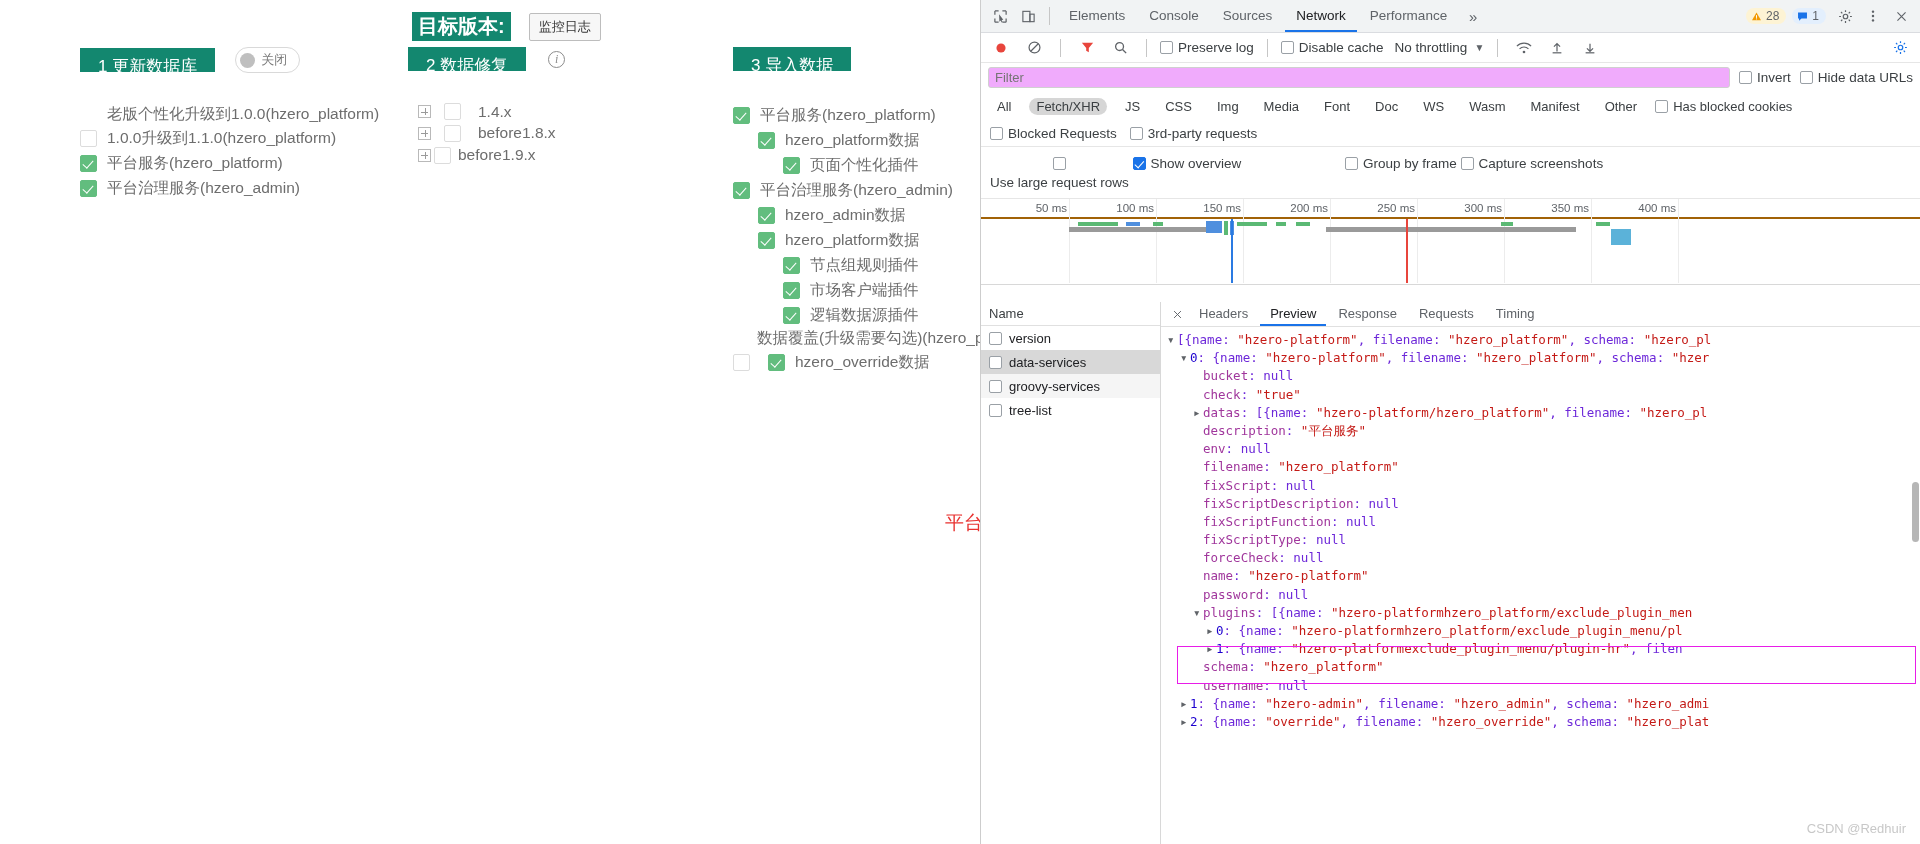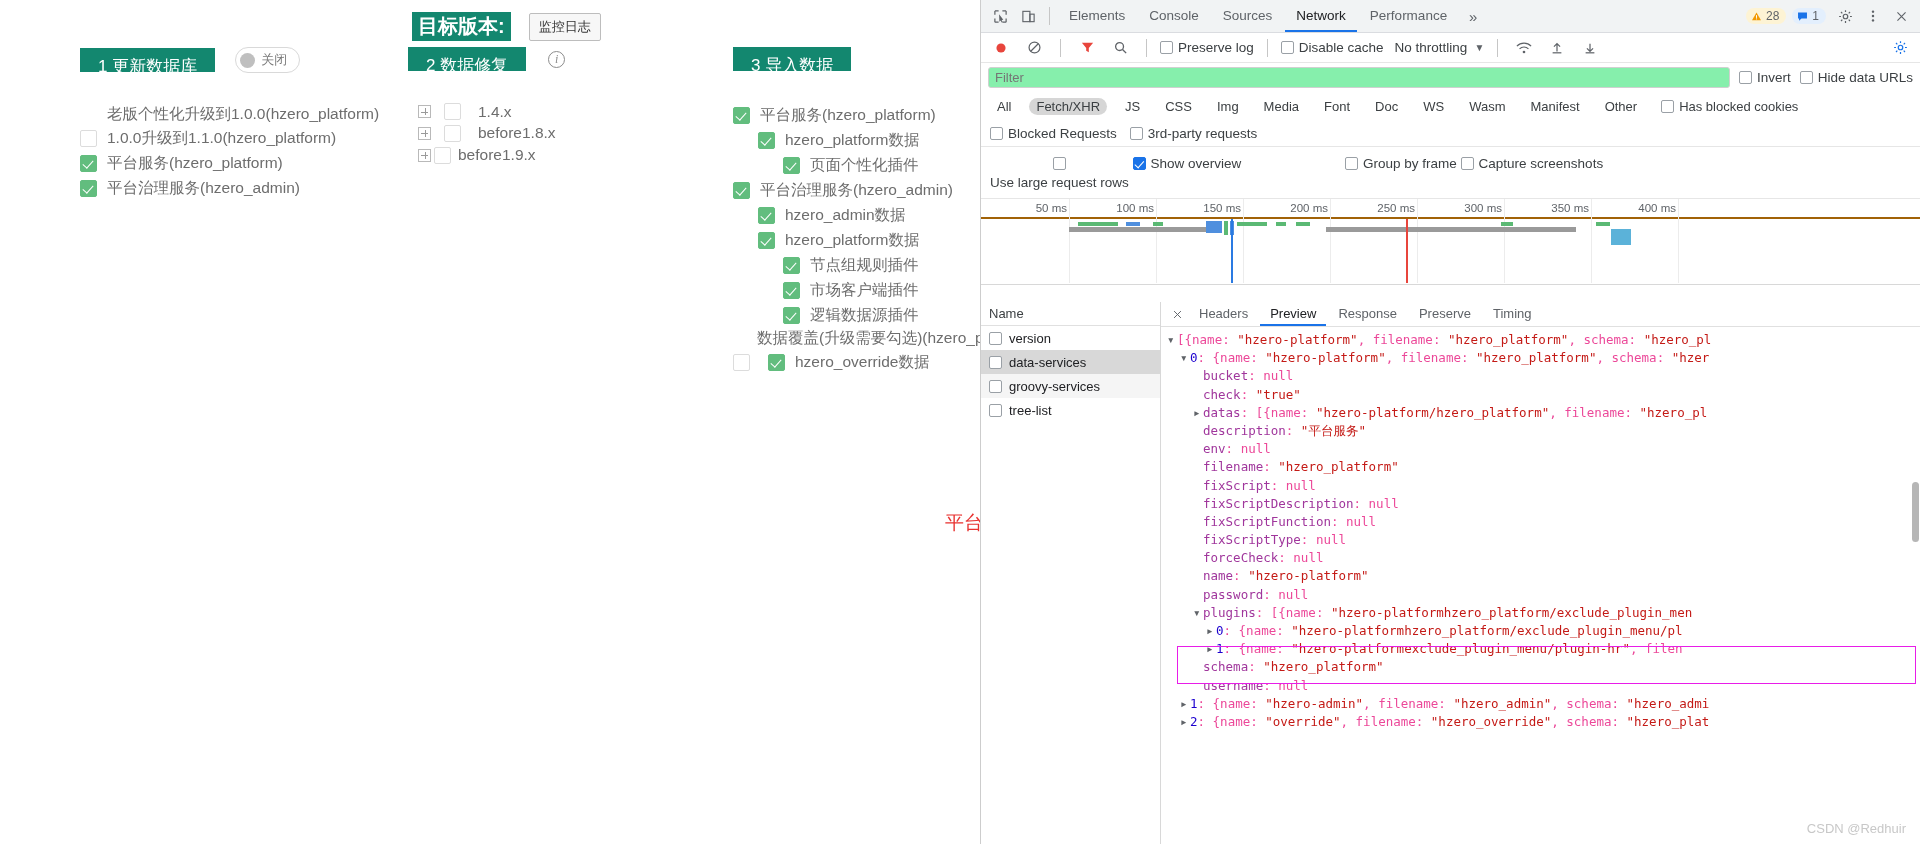--- a/index.html
+++ b/index.html
@@ -86,21 +86,21 @@
 
   .dt-row2 { display:flex; align-items:center; height:30px; padding:0 7px; gap:7px;
              border-bottom:1px solid #e6e6e6; background:#fff; }
   .dt-row3 { display:flex; align-items:center; height:29px; padding:0 7px; gap:9px; background:#fff; }
   .dt-row4 { display:flex; align-items:center; height:28px; padding:0 9px; gap:11px; background:#fff; font-size:13px;}
   .dt-row5 { display:flex; align-items:center; height:27px; padding:0 9px; gap:13px; background:#fff;
              border-bottom:1px solid #e6e6e6; }
   .dt-row6 { display:flex; height:52px; padding:4px 9px 0; background:#fff; border-bottom:1px solid #e6e6e6;}
 
   .flt-input { flex:1; height:21px; border:1px solid #d0d0d0; border-radius:3px; padding:0 6px;
-               font-size:13px; color:#3c4043; outline:none; background:#86efac;
+               font-size:13px; color:#3c4043; outline:none; background:#f0abfc;
                font-family:"Liberation Sans","DejaVu Sans",sans-serif;}
   .chkline { display:inline-flex; align-items:center; gap:5px; white-space:nowrap; cursor:pointer; color:#3c4043;}
   .sqcb { width:13px; height:13px; border:1px solid #9aa0a6; border-radius:2px; background:#fff; display:inline-block; flex:0 0 auto;}
   .sqcb.on { background:#1a73e8; border-color:#1a73e8; position:relative; }
   .sqcb.on:after { content:""; position:absolute; left:3.5px; top:1px; width:4px; height:7.5px;
                    border:solid #fff; border-width:0 1.6px 1.6px 0; transform:rotate(42deg); }
 
   .ftype { padding:1px 7px; border-radius:9px; cursor:pointer; white-space:nowrap; color:#3c4043; }
   .ftype.sel { background:#d6d6d6; }
 
@@ -122,21 +122,21 @@
   #detailpane { flex:1; background:#fff; overflow:hidden; position:relative;}
   .det-tabs { display:flex; align-items:center; height:25px; border-bottom:1px solid #e0e0e0; padding-left:6px; gap:2px;}
   .det-tab { padding:0 10px; height:24px; line-height:24px; font-size:13px; color:#5f6368; cursor:pointer; white-space:nowrap;}
   .det-tab.active { color:#202124; border-bottom:2px solid #1a73e8; }
 
   .json { font-family:"DejaVu Sans Mono","Liberation Mono",monospace; font-size:12.5px;
           line-height:18.2px; white-space:nowrap; padding:4px 0 0 6px; color:#303030; }
   .jline { white-space:nowrap; height:18.2px; }
   .k { color:#a0369c; }
   .s { color:#c41a16; }
-  .n { color:#ec4899; }
+  .n { color:#6d28d9; }
   .num { color:#1c00cf; }
   .arrow { color:#5f6368; display:inline-block; width:10px; }
   .tri-r:before { content:"\25B8"; }
   .tri-d:before { content:"\25BE"; }
 
   .hl-box { position:absolute; border:1.6px solid #e81de8; pointer-events:none; }
 
   .watermark { position:absolute; right:14px; bottom:8px; color:#c8c8c8; font-size:13px; }
 
   .scroll-thumb { position:absolute; right:1px; width:7px; background:#b6b6b6; border-radius:4px; }
@@ -397,21 +397,21 @@
     <span class="ftype">JS</span>
     <span class="ftype">CSS</span>
     <span class="ftype">Img</span>
     <span class="ftype">Media</span>
     <span class="ftype">Font</span>
     <span class="ftype">Doc</span>
     <span class="ftype">WS</span>
     <span class="ftype">Wasm</span>
     <span class="ftype">Manifest</span>
     <span class="ftype">Other</span>
-    <label class="chkline" style="margin-left:6px;">
+    <label class="chkline" style="">
       <span class="sqcb"></span>
       <span>Has blocked cookies</span>
     </label>
   </div>
 
   <div class="dt-row5">
     <label class="chkline">
       <span class="sqcb"></span>
       <span>Blocked Requests</span>
     </label>
@@ -508,21 +508,21 @@
     <div id="detailpane">
       <div class="det-tabs">
         <span class="icon-btn" style="width:20px;">
           <svg width="11" height="11" viewBox="0 0 16 16">
               <path d="M3 3l10 10M13 3L3 13" stroke="#5f6368" stroke-width="1.4"></path>
             </svg>
         </span>
         <span class="det-tab">Headers</span>
         <span class="det-tab active">Preview</span>
         <span class="det-tab">Response</span>
-        <span class="det-tab">Preserve</span>
+        <span class="det-tab">Requests</span>
         <span class="det-tab">Timing</span>
       </div>
       <div class="json" id="json-view">
           <div class="jline" style="padding-left: 0px;"><span class="arrow tri-d"></span><span class="n">[{name: </span><span class="s">"hzero-platform"</span><span class="n">, filename: </span><span class="s">"hzero_platform"</span><span class="n">, schema: </span><span class="s">"hzero_pl</span></div>
           <div class="jline" style="padding-left: 13px;"><span class="arrow tri-d"></span><span class="num">0</span><span class="n">: {name: </span><span class="s">"hzero-platform"</span><span class="n">, filename: </span><span class="s">"hzero_platform"</span><span class="n">, schema: </span><span class="s">"hzer</span></div>
           <div class="jline" style="padding-left: 26px;"><span class="arrow "></span><span class="k">bucket</span><span class="n">: </span><span class="n">null</span></div>
           <div class="jline" style="padding-left: 26px;"><span class="arrow "></span><span class="k">check</span><span class="n">: </span><span class="s">"true"</span></div>
           <div class="jline" style="padding-left: 26px;"><span class="arrow tri-r"></span><span class="k">datas</span><span class="n">: [{name: </span><span class="s">"hzero-platform/hzero_platform"</span><span class="n">, filename: </span><span class="s">"hzero_pl</span></div>
           <div class="jline" style="padding-left: 26px;"><span class="arrow "></span><span class="k">description</span><span class="n">: </span><span class="s">"平台服务"</span></div>
           <div class="jline" style="padding-left: 26px;"><span class="arrow "></span><span class="k">env</span><span class="n">: </span><span class="n">null</span></div>

